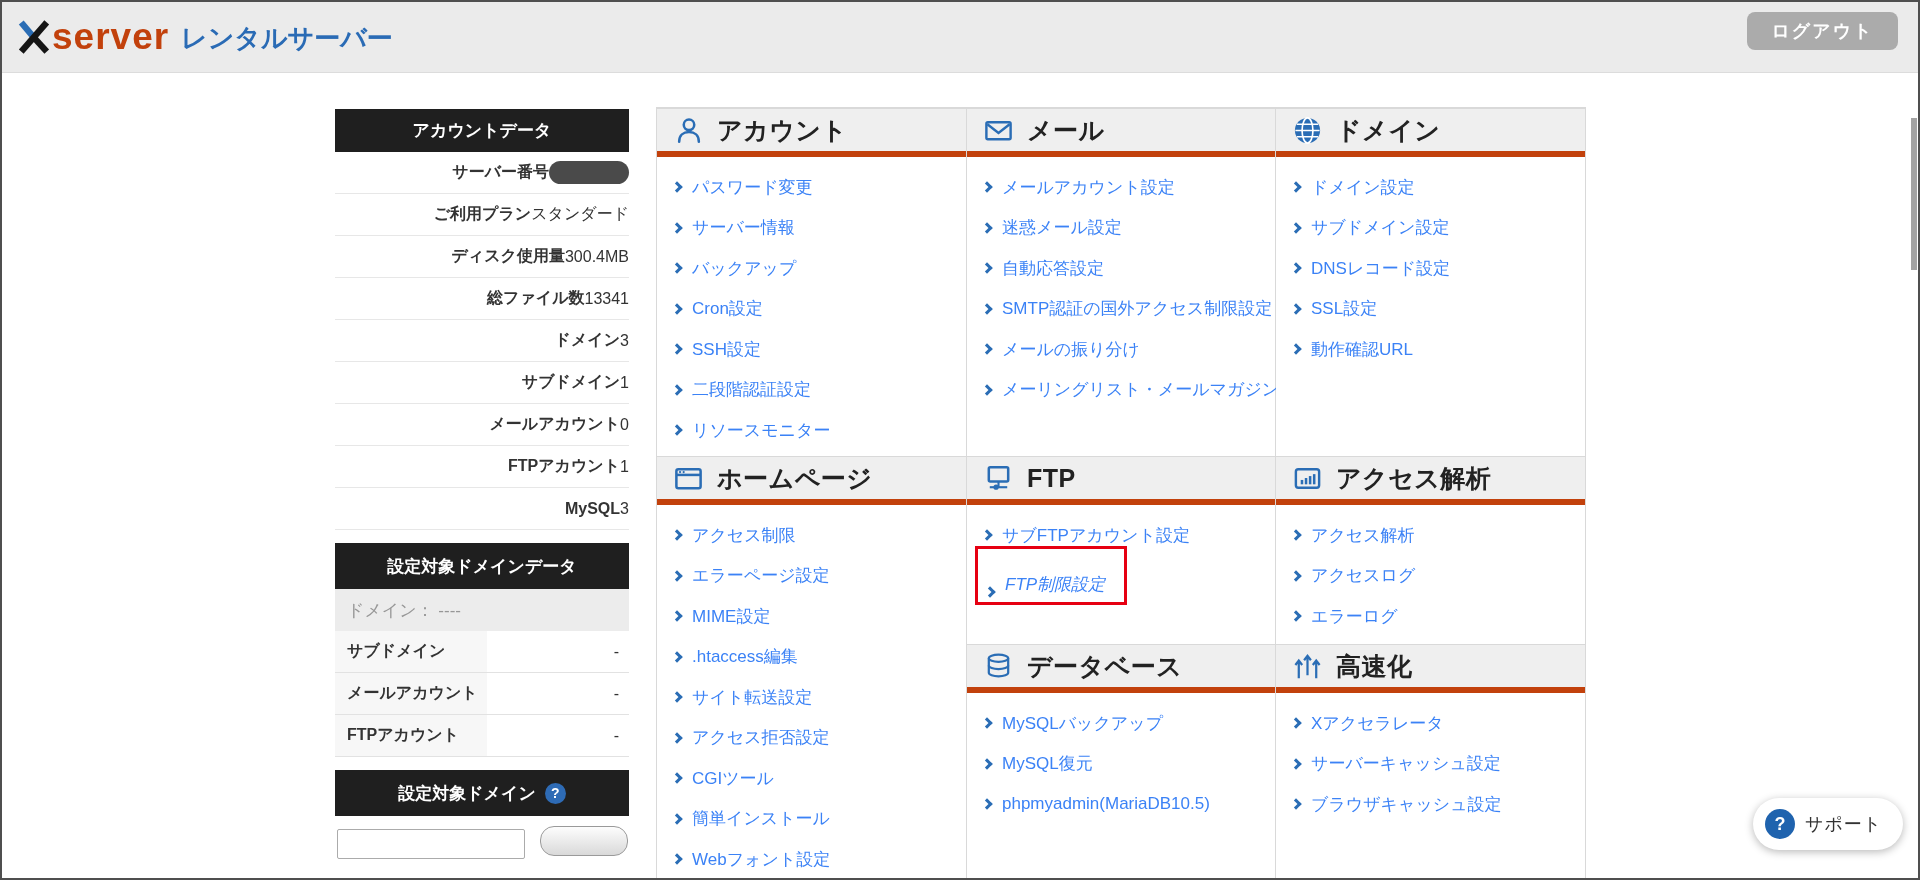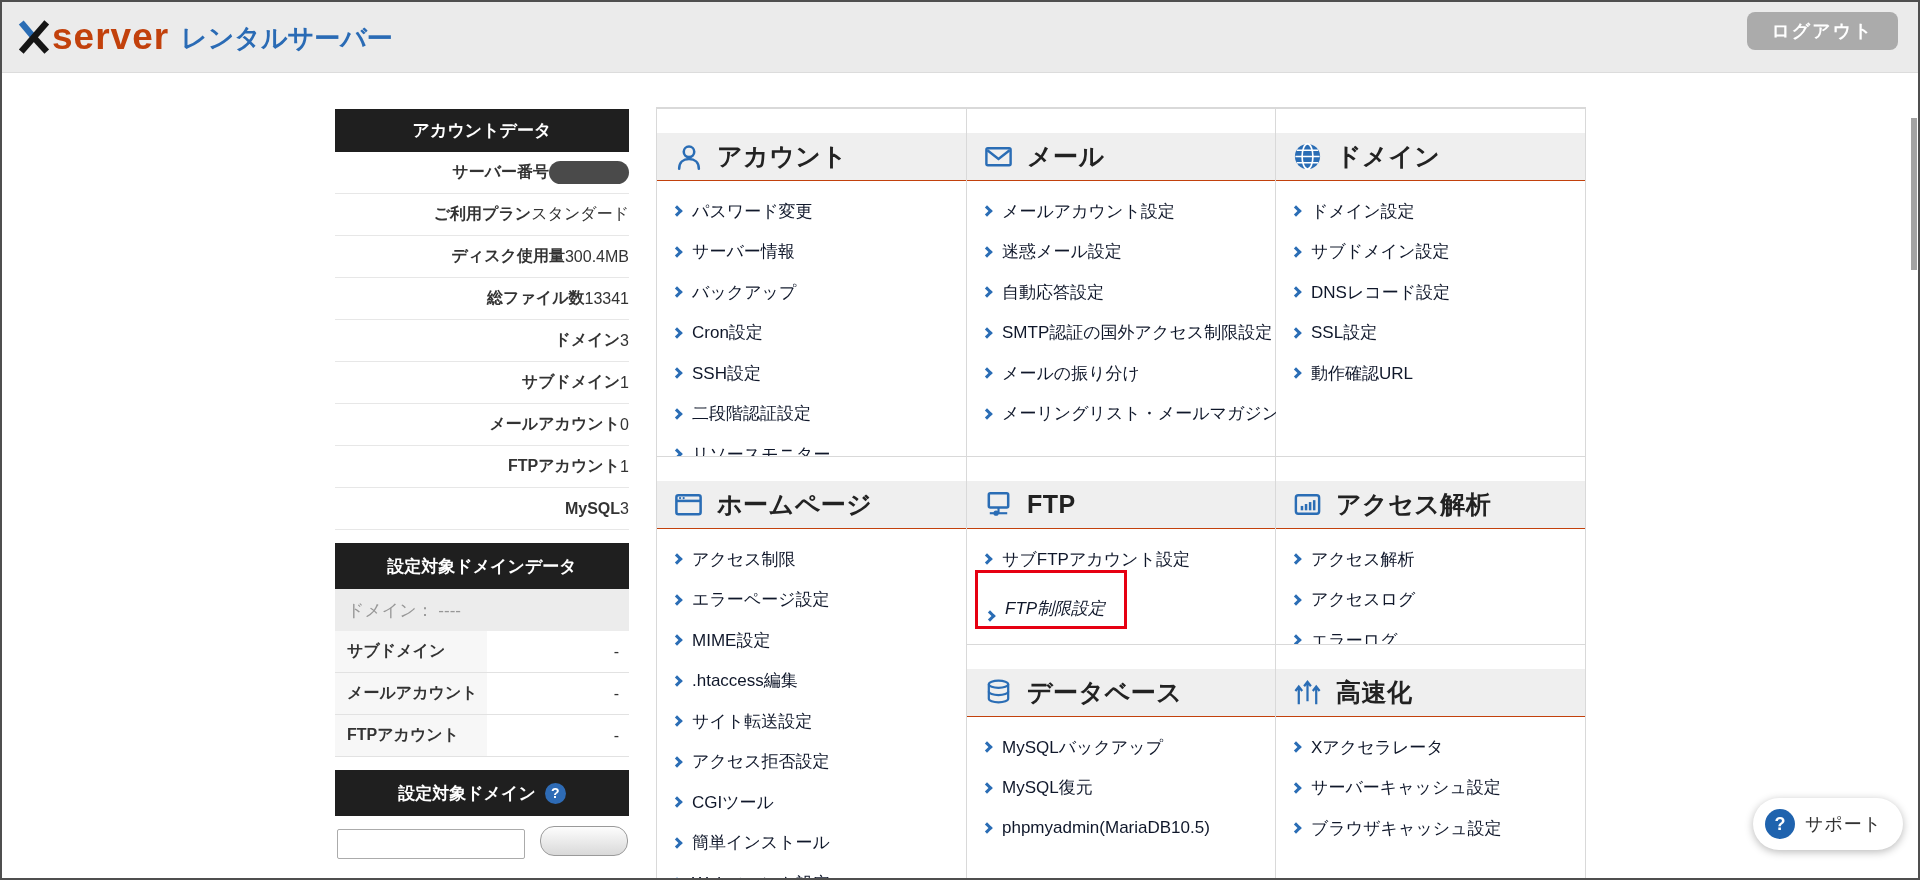--- a/index.html
+++ b/index.html
@@ -40,25 +40,25 @@
   .b-btn { position:absolute; left:205px; top:0; width:88px; height:30px; background:linear-gradient(#fdfdfd,#d9d9d9);
     border:1px solid #9a9a9a; border-radius:14px; }
 
   
   .menu { position:absolute; left:656px; top:107px; width:930px; height:771px; border:1px solid #d9d9d9; background:#fff; }
   .mcol { position:absolute; top:0; bottom:0; }
   .mcol-0 { left:0; width:310px; border-right:1px solid #d9d9d9; }
   .mcol-1 { left:310px; width:309px; border-right:1px solid #d9d9d9; }
   .mcol-2 { left:619px; width:309px; }
   .msection { position:absolute; left:0; right:0; border-top:1px solid #d9d9d9; background:#fff; }
-  .band { height:48px; background:#efefef; border-bottom:1px solid #c2410c; display:flex; align-items:center; padding-left:16px;margin-top:24px; }
+  .band { height:48px; background:#efefef; border-bottom:6px solid #c2410c; display:flex; align-items:center; padding-left:16px; }
   .band .micon { width:31px; height:31px; display:flex; align-items:center; justify-content:center; }
   .band h2 { font-size:25px; font-weight:bold; color:#222; margin-left:13px; letter-spacing:0.5px; }
   .items { list-style:none; padding:10px 0 0 16px; }
-  .items li { height:40.5px; display:flex; align-items:center; font-size:17px; color:#0f172a; white-space:nowrap; cursor:pointer; }
+  .items li { height:40.5px; display:flex; align-items:center; font-size:17px; color:#3b82f6; white-space:nowrap; cursor:pointer; }
   .chev { width:8px; height:8px; border-top:3px solid #2a6db5; border-right:3px solid #2a6db5; transform:rotate(45deg); margin-right:11px; flex:0 0 auto; }
   .hlbox { display:inline-flex; align-items:flex-end; border:3px solid #e60012; padding:24px 19px 6px 8px; margin-left:-8px;font-style:italic; }
   .hlbox .chev { margin-right:11px; }
 
   
   .support-btn { position:absolute; left:1753px; top:798px; width:150px; height:52px; background:#fff; border-radius:26px;
     box-shadow:0 2px 8px rgba(0,0,0,.28); display:flex; align-items:center; padding-left:12px; cursor:pointer; z-index:50; }
   .support-q { width:30px; height:30px; border-radius:50%; background:#1f63ae; color:#fff; font-size:18px; font-weight:bold;
     display:flex; align-items:center; justify-content:center; }
   .support-label { font-size:18px; font-weight:normal; color:#333; margin-left:10px; letter-spacing:1px; }

